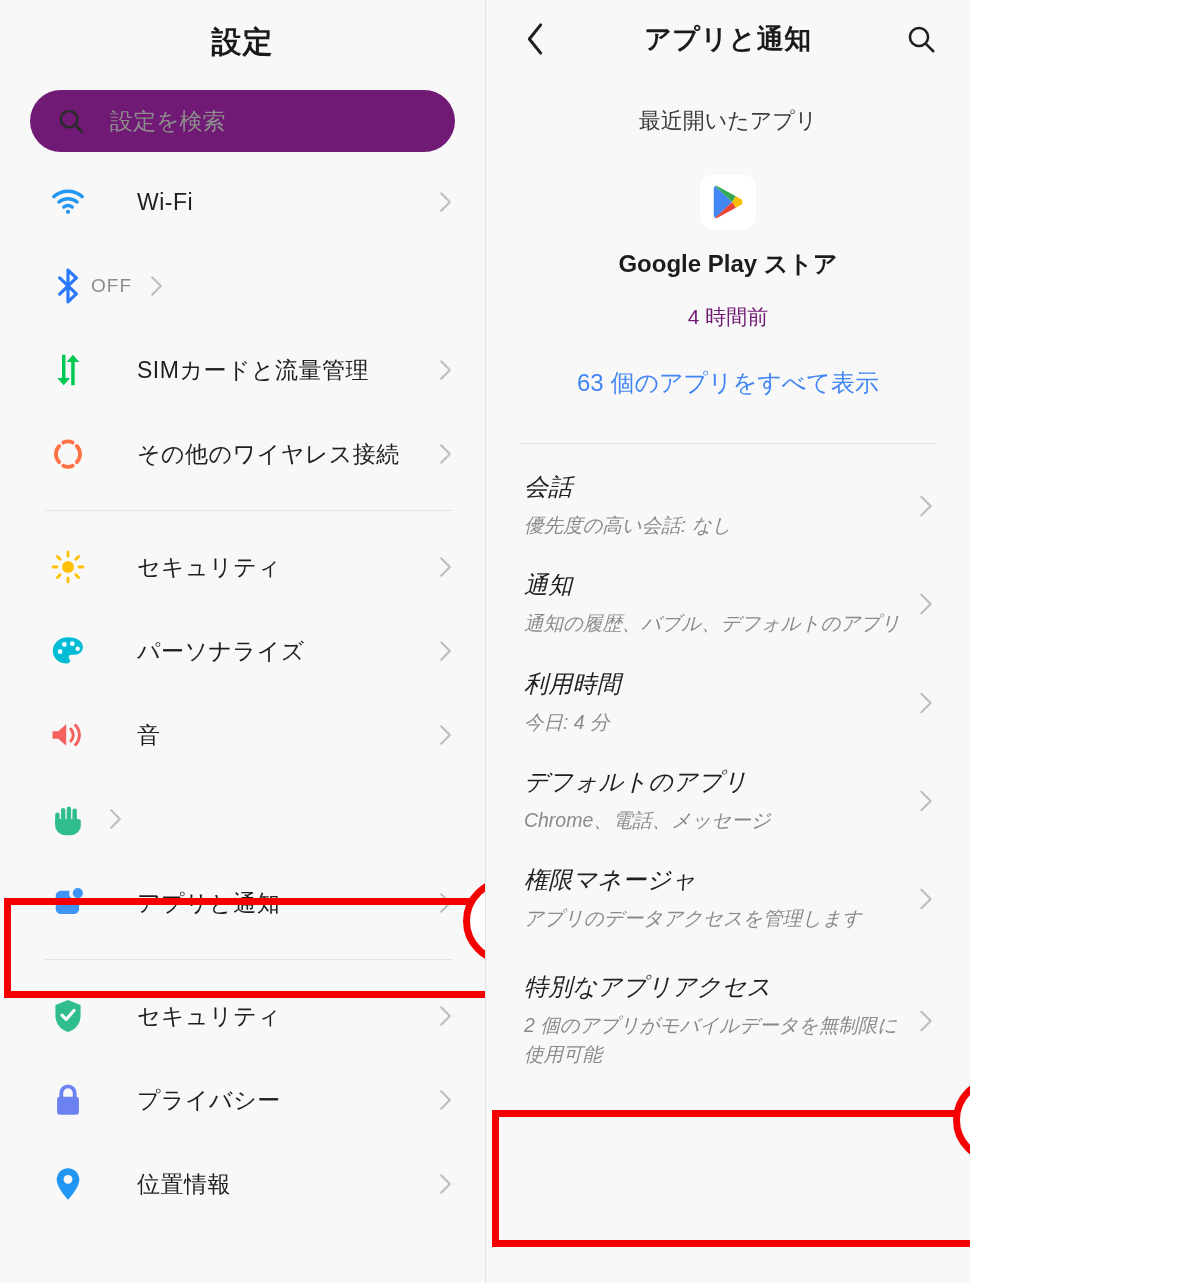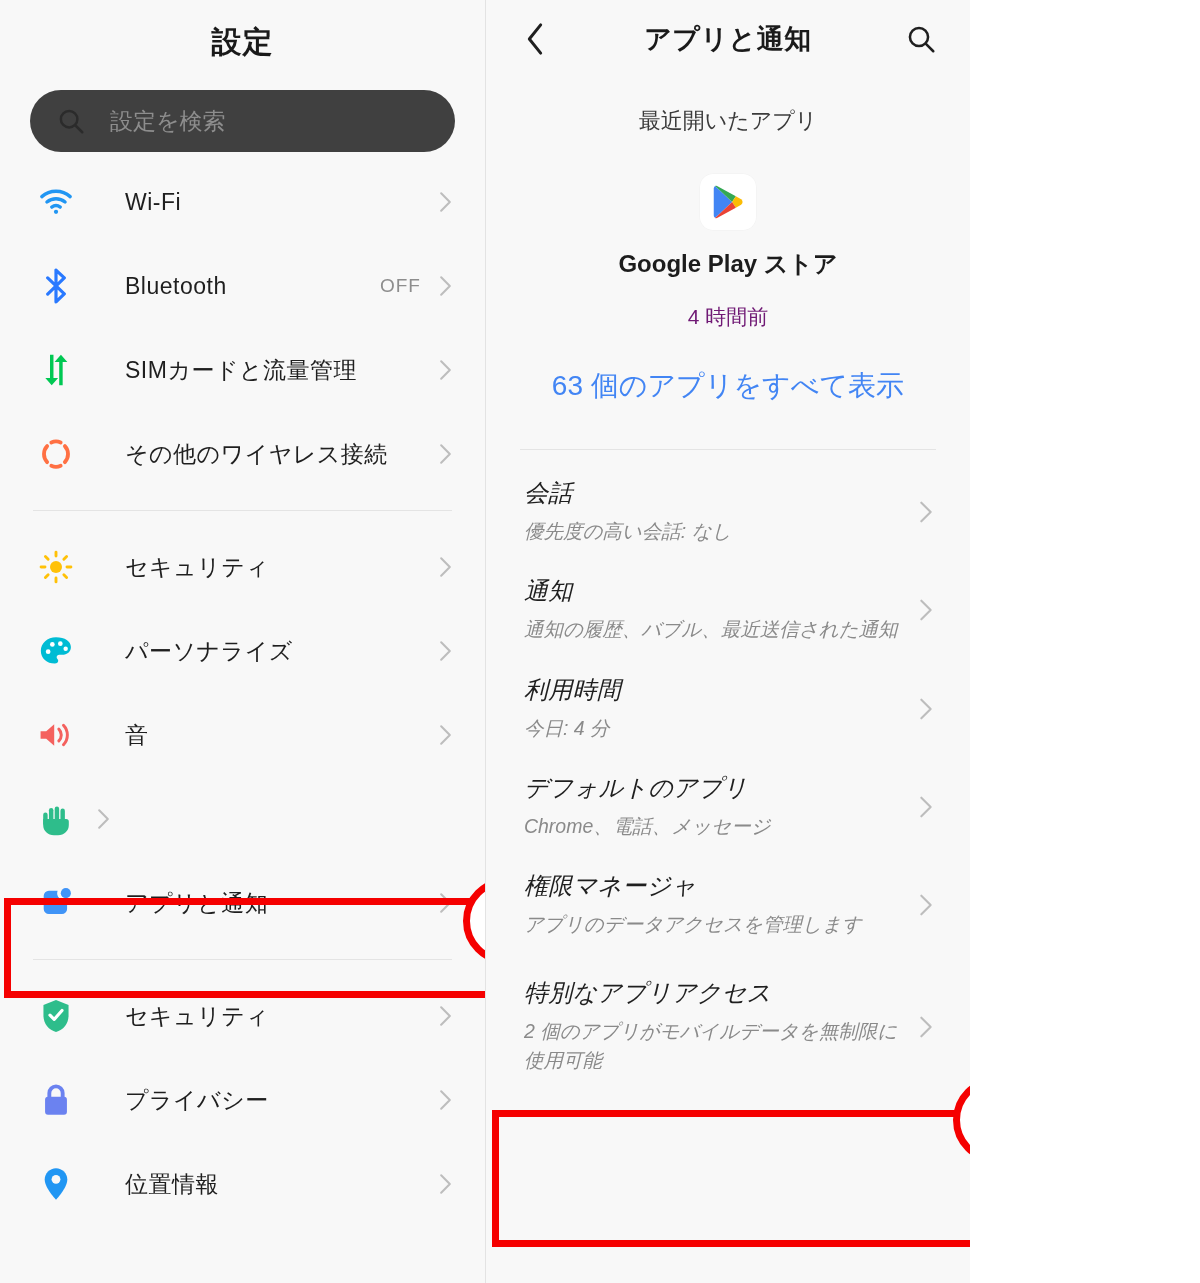--- a/index.html
+++ b/index.html
@@ -18,34 +18,34 @@
     text-align: center;
     font-size: 30px;
     font-weight: bold;
     color: #1a1a1a;
     padding-top: 22px;
     letter-spacing: 1px;
   }
   .search-bar {
     margin: 27px 30px 0 30px;
     height: 62px;
-    background: #404040;
+    background: #701a75;
     border-radius: 31px;
     display: flex;
     align-items: center;
     padding-left: 26px;
   }
   .search-bar .mag { width: 30px; height: 30px; flex: 0 0 auto; }
   .search-placeholder {
     margin-left: 24px;
     font-size: 23px;
     color: #8d8d8d;
   }
 
-  .rows { margin-top: 8px; }
+  .rows { margin-top: 8px; padding-left: 12px; }
   .row {
     display: flex;
     align-items: center;
     height: 84px;
     padding: 0 33px;
     position: relative;
   }
   .row .ico {
     width: 46px; height: 40px;
     display: flex; align-items: center; justify-content: center;
@@ -114,21 +114,21 @@
     color: #1c1c1c;
   }
   .app-time {
     margin-top: 23px;
     font-size: 21px;
     color: #701a75;
   }
   .see-all {
     text-align: center;
     margin-top: 36px;
-    font-size: 28px;
+    font-size: 24px;
     color: #4285f4;
   }
   .r-divider {
     height: 1px;
     background: #e4e4e4;
     margin: 44px 34px 0 34px;
   }
 
   .r-rows { margin-top: 12px; font-style: italic; }
   .r-row {
@@ -211,21 +211,20 @@
             </svg>
         </span>
       </div>
 
       <div class="row">
         <span class="ico">
           <svg width="24" height="36" viewBox="0 0 16 26" fill="none" stroke="#2979ff" stroke-width="2.3" stroke-linejoin="round" stroke-linecap="round">
             <path d="M8 1.5v23l6-5.8L2 7.2M2 18.8l12-11.6L8 1.5"></path>
           </svg>
         </span>
-        <span class="label">Bluetooth</span>
         <span class="value">OFF</span>
         <span class="chev">
           <svg width="13" height="22" viewBox="0 0 12 20" fill="none" stroke="#bdbdbd" stroke-width="1.9" stroke-linecap="round" stroke-linejoin="round">
               <polyline points="2,2 10,10 2,18"></polyline>
             </svg>
         </span>
       </div>
 
       <div class="row">
         <span class="ico">
@@ -458,21 +457,21 @@
         <span class="chev">
           <svg width="14" height="24" viewBox="0 0 12 20" fill="none" stroke="#bdbdbd" stroke-width="1.8" stroke-linecap="round" stroke-linejoin="round">
               <polyline points="2,2 10,10 2,18"></polyline>
             </svg>
         </span>
       </div>
 
       <div class="r-row">
         <div class="texts">
           <div class="r-title">通知</div>
-          <div class="r-sub">通知の履歴、バブル、最近送信された通知</div>
+          <div class="r-sub">通知の履歴、バブル、デフォルトのアプリ</div>
         </div>
         <span class="chev">
           <svg width="14" height="24" viewBox="0 0 12 20" fill="none" stroke="#bdbdbd" stroke-width="1.8" stroke-linecap="round" stroke-linejoin="round">
               <polyline points="2,2 10,10 2,18"></polyline>
             </svg>
         </span>
       </div>
 
       <div class="r-row">
         <div class="texts">

